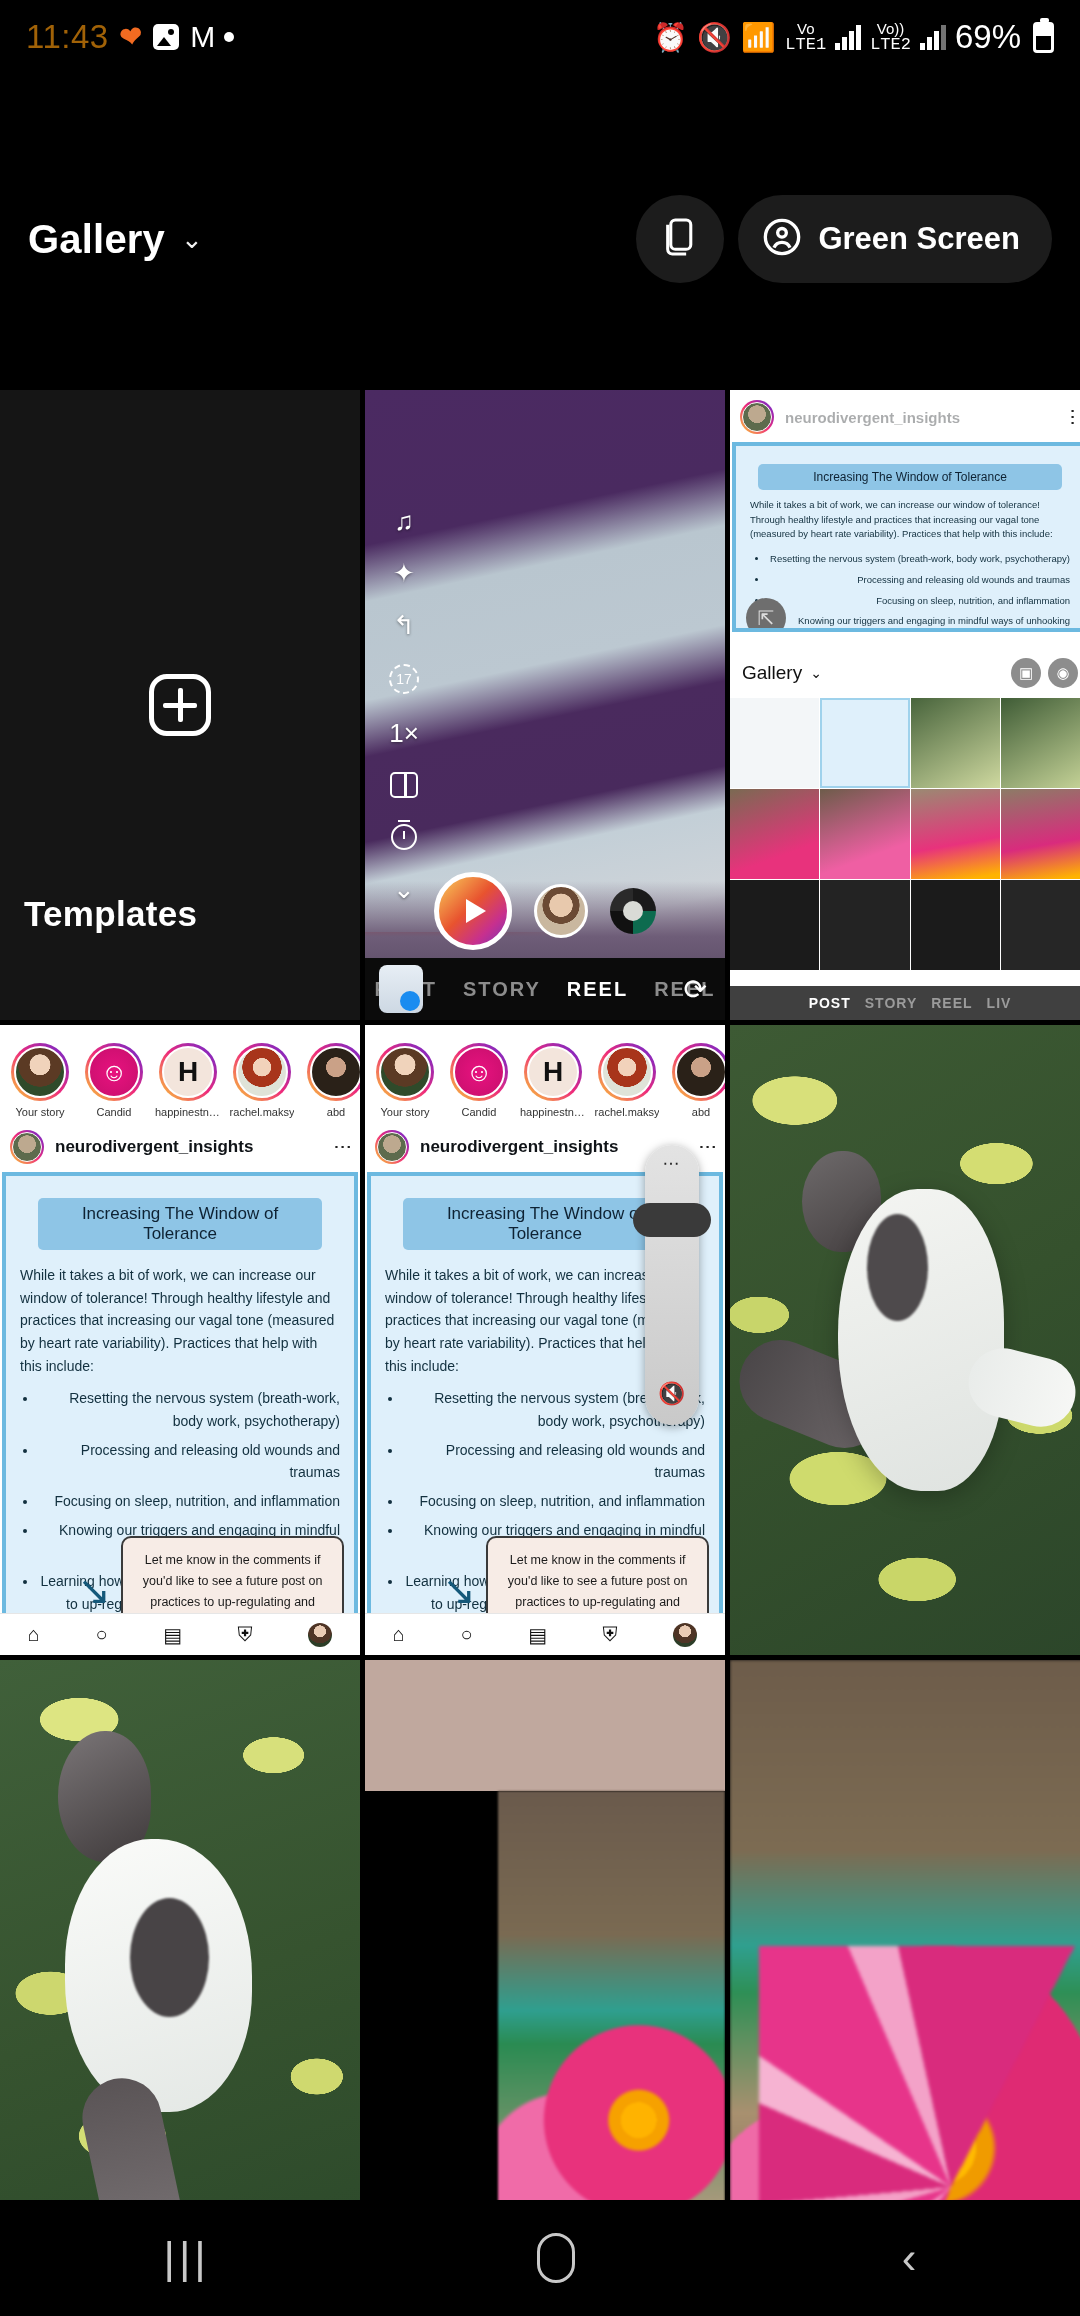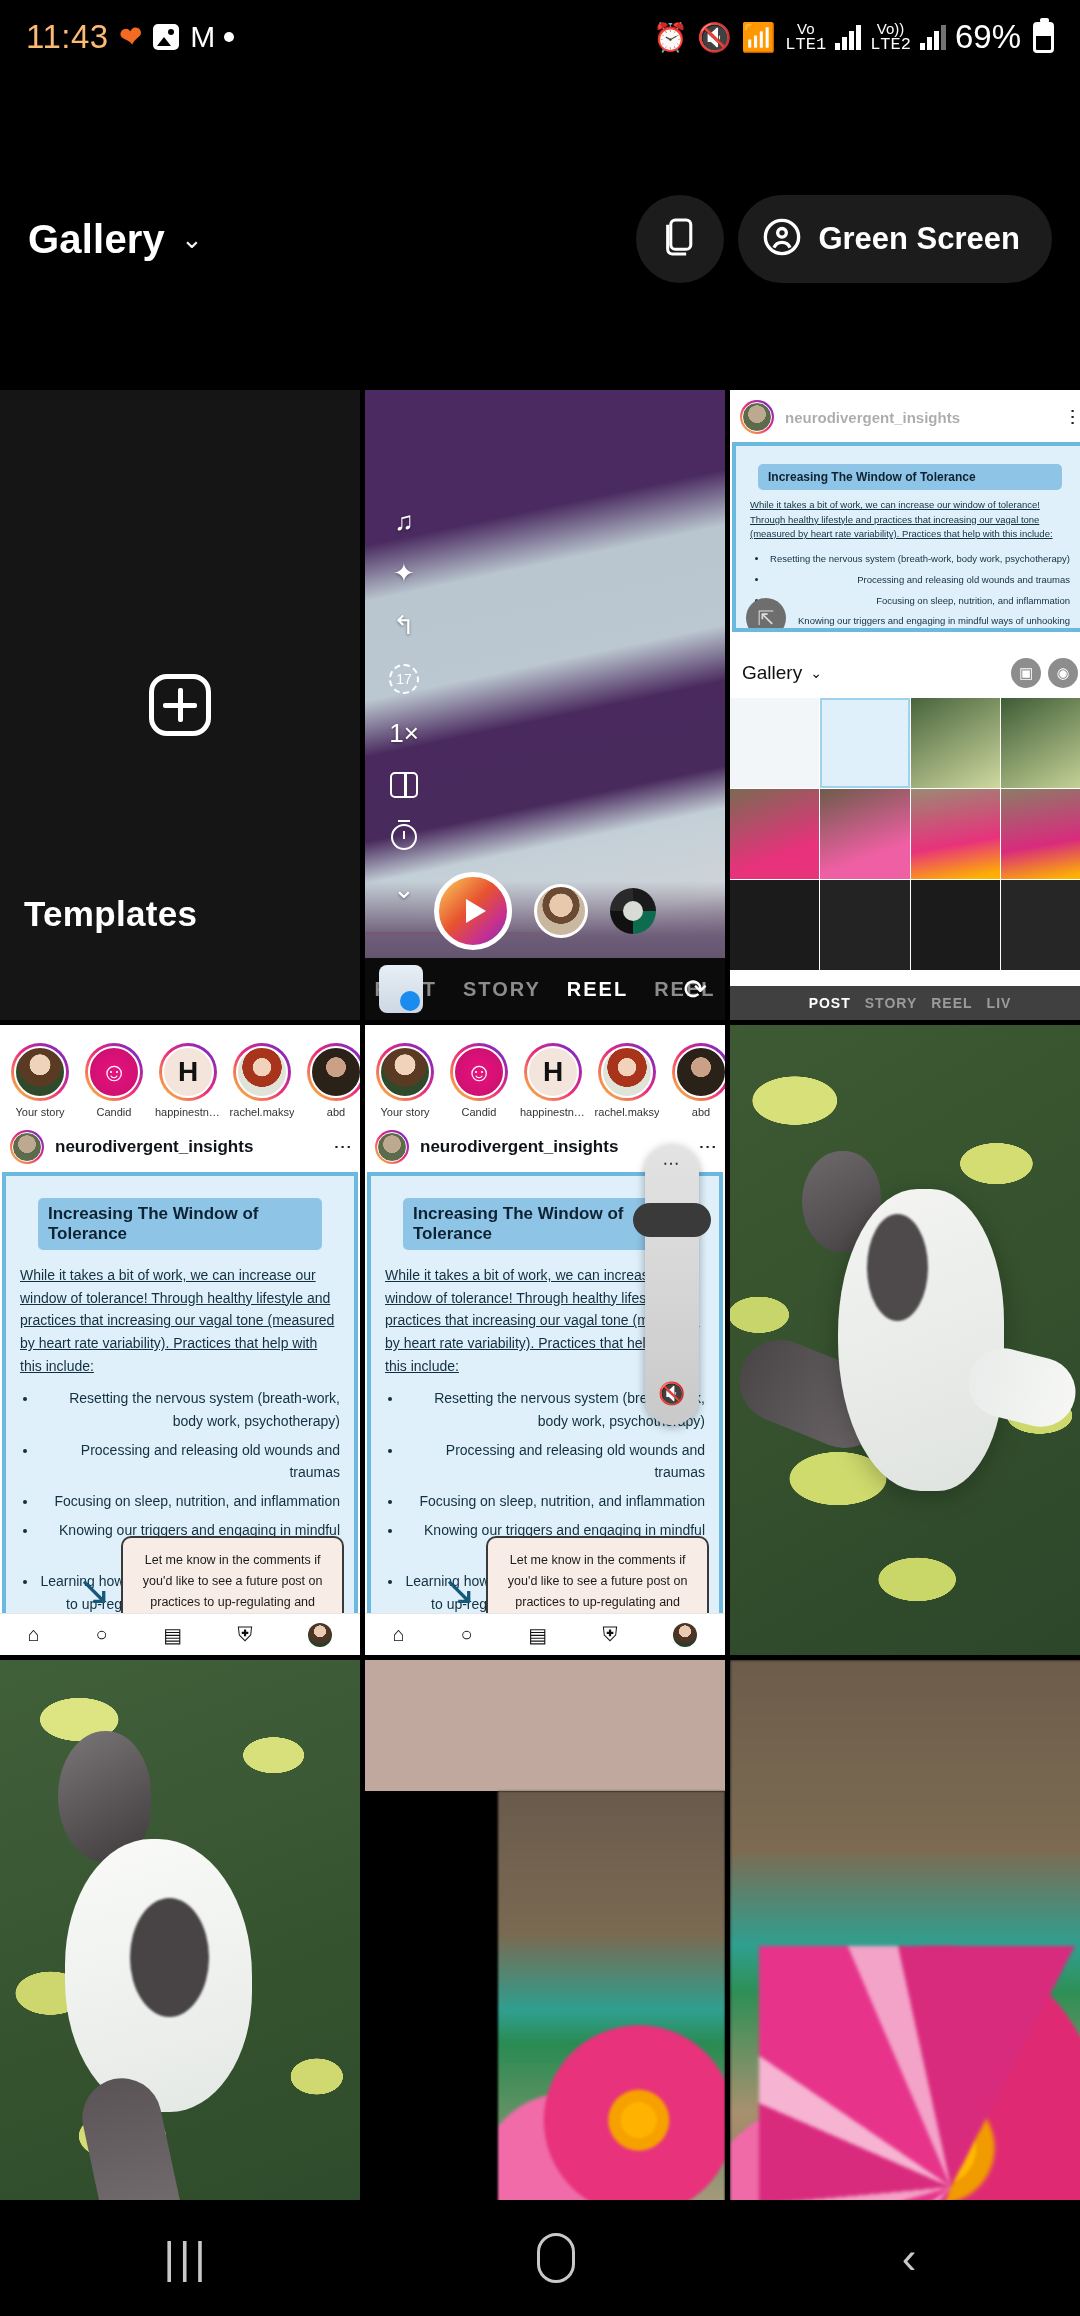--- a/index.html
+++ b/index.html
@@ -9,21 +9,21 @@
     font-family:"Liberation Sans", sans-serif;
     color:#fff; position:relative;
   }
 
   
   .statusbar{
     height:74px; display:flex; align-items:center;
     padding:0 26px; background:#000;
   }
   .sb-left{ display:flex; align-items:center; gap:11px; }
-  .sb-time{ font-size:33px; letter-spacing:.5px; font-weight:400; color:#fdba74; }
+  .sb-time{ font-size:33px; letter-spacing:.5px; font-weight:400; color:#a16207; }
   .sb-right{ margin-left:auto; display:flex; align-items:center; gap:9px; }
   .ic{ display:inline-flex; align-items:center; justify-content:center; }
   .heart-ic{ color:#F26B21; font-size:27px; line-height:1; transform:rotate(-8deg); font-weight:700;}
   .gm-ic{ font-size:30px; font-weight:400; letter-spacing:-2px; }
   .dot-ic{ width:10px; height:10px; border-radius:50%; background:#fff; display:inline-block; }
   .pic-ic{ width:26px;height:26px;border-radius:5px;background:#fff;position:relative;}
   .pic-ic:after{content:"";position:absolute;left:4px;bottom:4px;width:0;height:0;
     border-left:7px solid transparent;border-right:7px solid transparent;border-bottom:9px solid #000;}
   .pic-ic:before{content:"";position:absolute;right:5px;top:5px;width:6px;height:6px;border-radius:50%;background:#000;}
   .volte{ display:flex; flex-direction:column; align-items:center; line-height:1; }
@@ -160,25 +160,25 @@
   .ig-userrow .uav>span{display:block;width:100%;height:100%;border-radius:50%;
     background:radial-gradient(circle at 50% 40%,#bda98f 0 40%,#5d6b4d 41% 100%);border:1.5px solid #fff;}
   .ig-userrow .un{ font-size:17px; font-weight:700; color:#101418; }
   .ig-userrow .dots{ margin-left:auto; font-size:18px; color:#222; letter-spacing:1px; line-height:.6;
       writing-mode:vertical-rl; }
   .ig-card{
     margin:0 2px; background:#dff0fb; border:4px solid #6cb9e0; padding:16px 14px 10px;
     position:relative; height:calc(100% - 112px); overflow:hidden;
   }
   .ig-head{
-    background:#8ec5e6; color:#0e2233; font-size:17px; text-align:left; border-radius:5px;
-    padding:6px 10px; margin:6px 18px 14px; font-weight:700;
+    background:#8ec5e6; color:#0e2233; font-size:17px; text-align:center; border-radius:5px;
+    padding:6px 10px; margin:6px 18px 14px; font-weight:400;
   }
   .ig-body{ font-size:14px; line-height:1.62; color:#12303f; }
-  .ig-body p{ margin-bottom:10px;text-decoration:underline; }
+  .ig-body p{ margin-bottom:10px; }
   .ig-body ul{ margin:0 0 8px 18px; }
   .ig-body li{ margin-bottom:6px;text-align:right; }
   .ig-callout{
     position:absolute; right:10px; bottom:16px; width:64%;
     background:#f7ece6; border:2px solid #3a3a3a; border-radius:10px;
     padding:12px 10px; font-size:12.5px; line-height:1.7; text-align:center; color:#1b1b1b;
   }
   .ig-arrow{ position:absolute; left:-46px; top:18px; font-size:40px; color:#14587a; }
   .ig-logo{ position:absolute; left:10px; bottom:18px; font-size:10px; line-height:1.1; color:#24455c;
       font-family:"Liberation Serif", serif; text-align:center;}

